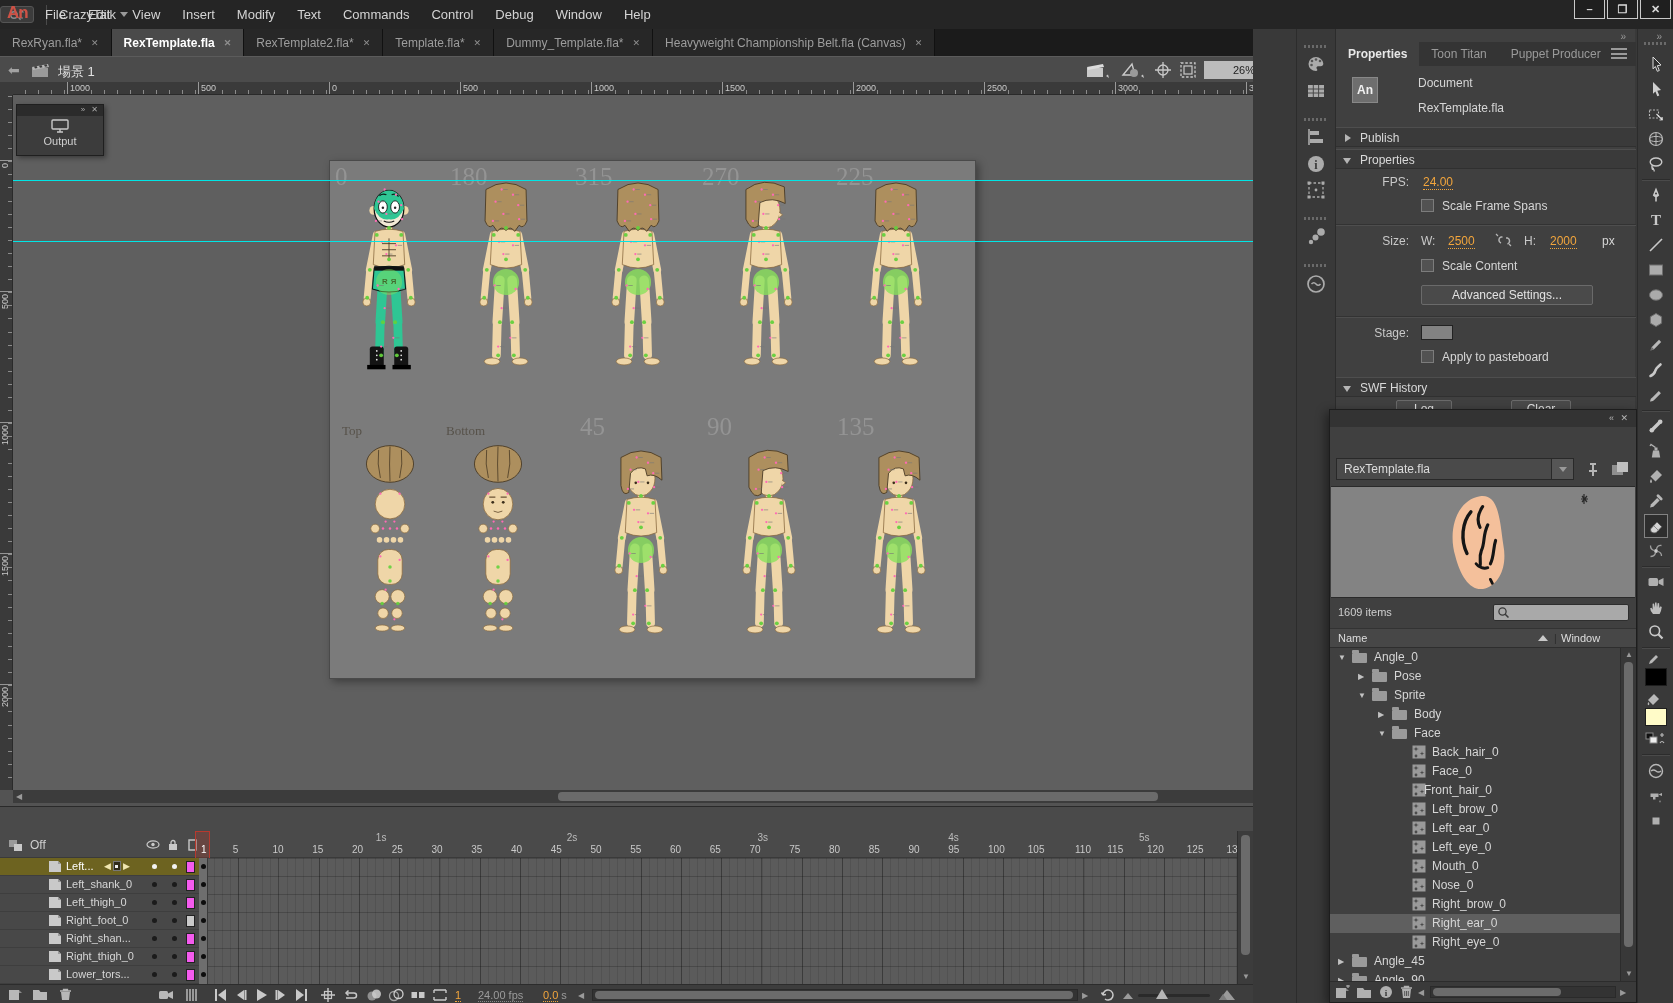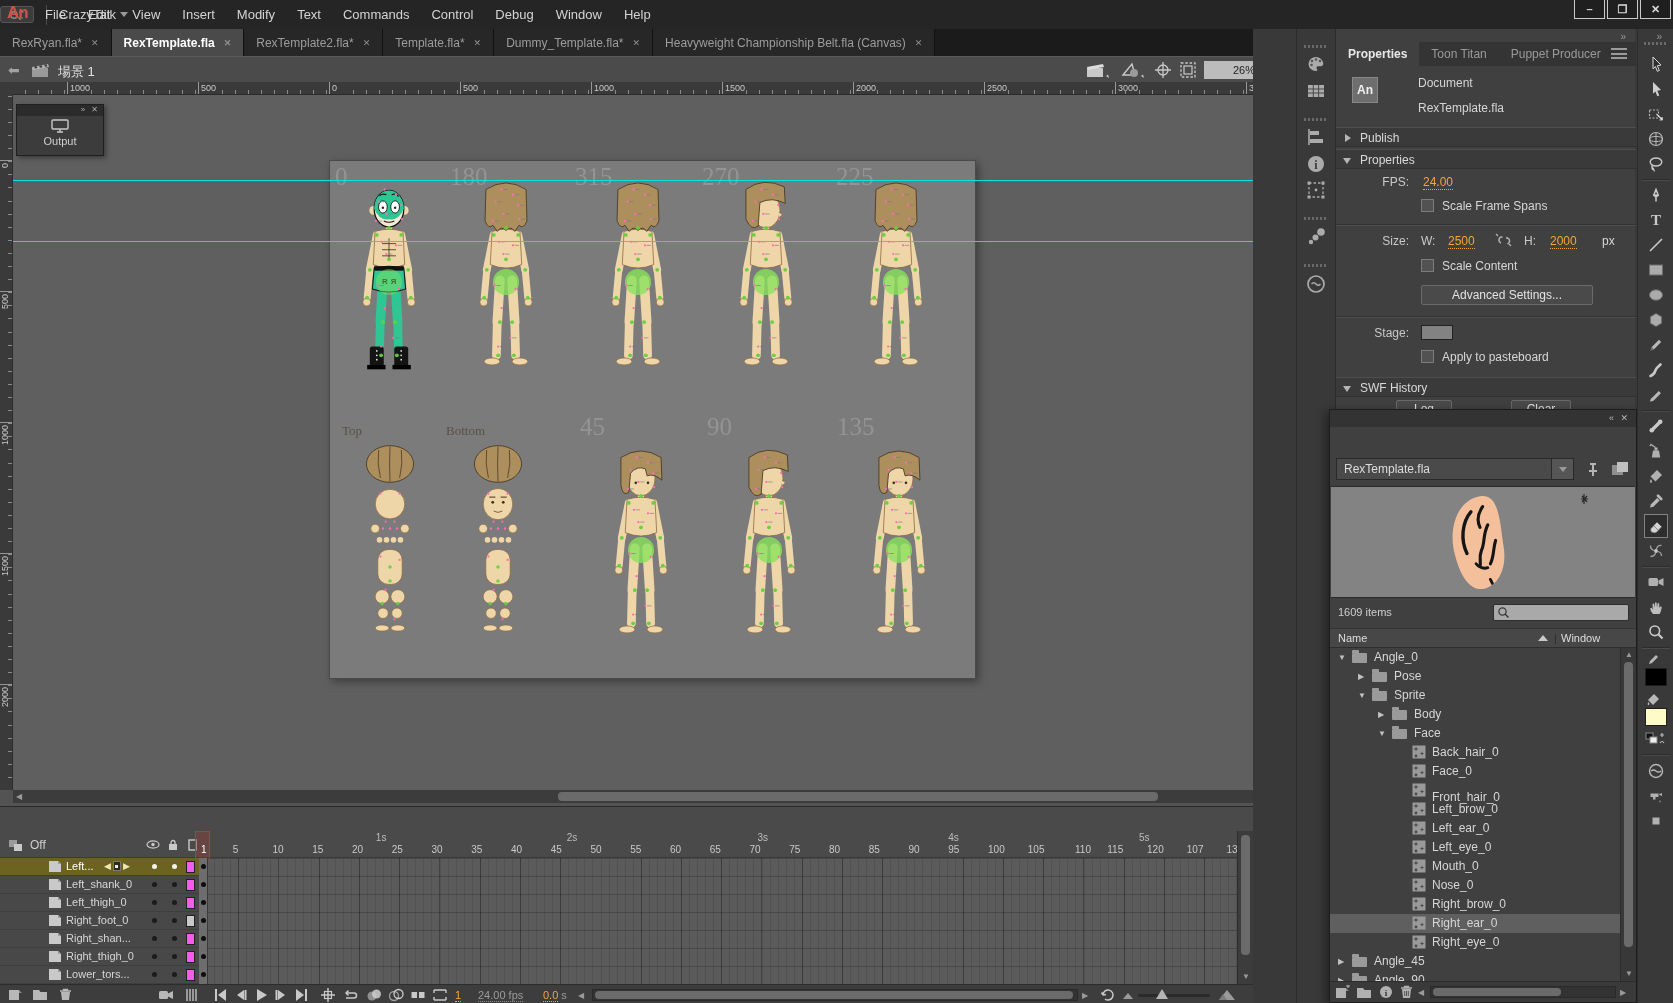--- a/index.html
+++ b/index.html
@@ -985,21 +985,21 @@
         <span class="tl-ruler-num" style="left: 789.3px;">75</span>
         <span class="tl-ruler-num" style="left: 829.05px;">80</span>
         <span class="tl-ruler-num" style="left: 868.8px;">85</span>
         <span class="tl-ruler-num" style="left: 908.55px;">90</span>
         <span class="tl-ruler-num" style="left: 948.3px;">95</span>
         <span class="tl-ruler-num" style="left: 988.05px;">100</span>
         <span class="tl-ruler-num" style="left: 1027.8px;">105</span>
         <span class="tl-ruler-num" style="left: 1075px;">110</span>
         <span class="tl-ruler-num" style="left: 1107.3px;">115</span>
         <span class="tl-ruler-num" style="left: 1147.05px;">120</span>
-        <span class="tl-ruler-num" style="left: 1186.8px;">107</span>
+        <span class="tl-ruler-num" style="left: 1186.8px;">125</span>
         <span class="tl-ruler-num" style="left: 1226.55px;">130</span>
         <span class="tl-ruler-sec" style="left: 375.85px;">1s</span>
         <span class="tl-ruler-sec" style="left: 566.65px;">2s</span>
         <span class="tl-ruler-sec" style="left: 757.45px;">3s</span>
         <span class="tl-ruler-sec" style="left: 948.25px;">4s</span>
         <span class="tl-ruler-sec" style="left: 1139.05px;">5s</span>
       </div>
     <div id="playhead" class="abs"></div>
     <div id="tl-frames" class="abs"></div>
     <div id="kf-col" class="abs">
@@ -1423,21 +1423,21 @@
         </div>
         <div class="tree-row" style="top: 133px;">
           <span class="abs" style="left: 82px; top: 2px;">
             <svg width="14" height="14" viewBox="0 0 14 14">
               <rect x="0.5" y="0.5" width="13" height="13" fill="#9a9a9a"></rect>
               <path d="M4 1 a3 3 0 0 0 3 3 a3 3 0 0 0 -3 3 a3 3 0 0 0 -3-3 a3 3 0 0 0 3-3z" fill="#4a4a4a"></path>
               <path d="M10 6 a2.5 2.5 0 0 0 2.5 2.5 a2.5 2.5 0 0 0 -2.5 2.5 a2.5 2.5 0 0 0 -2.5-2.5 a2.5 2.5 0 0 0 2.5-2.5z" fill="#4a4a4a"></path>
               <circle cx="4" cy="11" r="1.4" fill="#4a4a4a"></circle>
             </svg>
           </span>
-          <span class="tree-label" style="left: 102px; margin-top: 7px;">Front_hair_0</span>
+          <span class="tree-label" style="left: 94px;">Front_hair_0</span>
         </div>
         <div class="tree-row" style="top: 152px;">
           <span class="abs" style="left: 82px; top: 2px;">
             <svg width="14" height="14" viewBox="0 0 14 14">
               <rect x="0.5" y="0.5" width="13" height="13" fill="#9a9a9a"></rect>
               <path d="M4 1 a3 3 0 0 0 3 3 a3 3 0 0 0 -3 3 a3 3 0 0 0 -3-3 a3 3 0 0 0 3-3z" fill="#4a4a4a"></path>
               <path d="M10 6 a2.5 2.5 0 0 0 2.5 2.5 a2.5 2.5 0 0 0 -2.5 2.5 a2.5 2.5 0 0 0 -2.5-2.5 a2.5 2.5 0 0 0 2.5-2.5z" fill="#4a4a4a"></path>
               <circle cx="4" cy="11" r="1.4" fill="#4a4a4a"></circle>
             </svg>
           </span>

